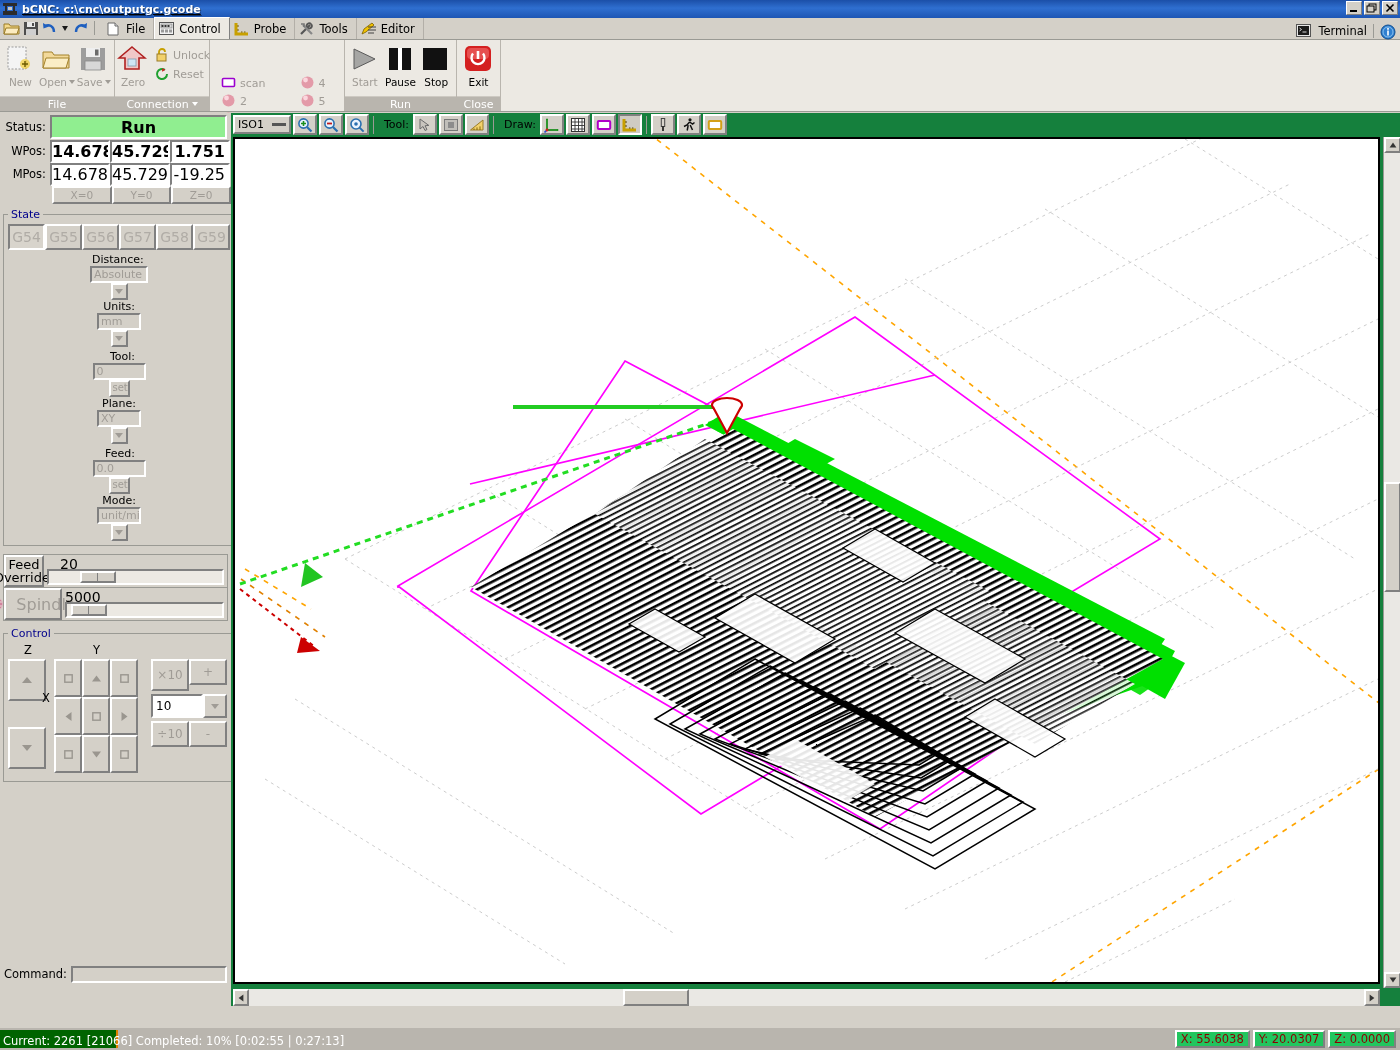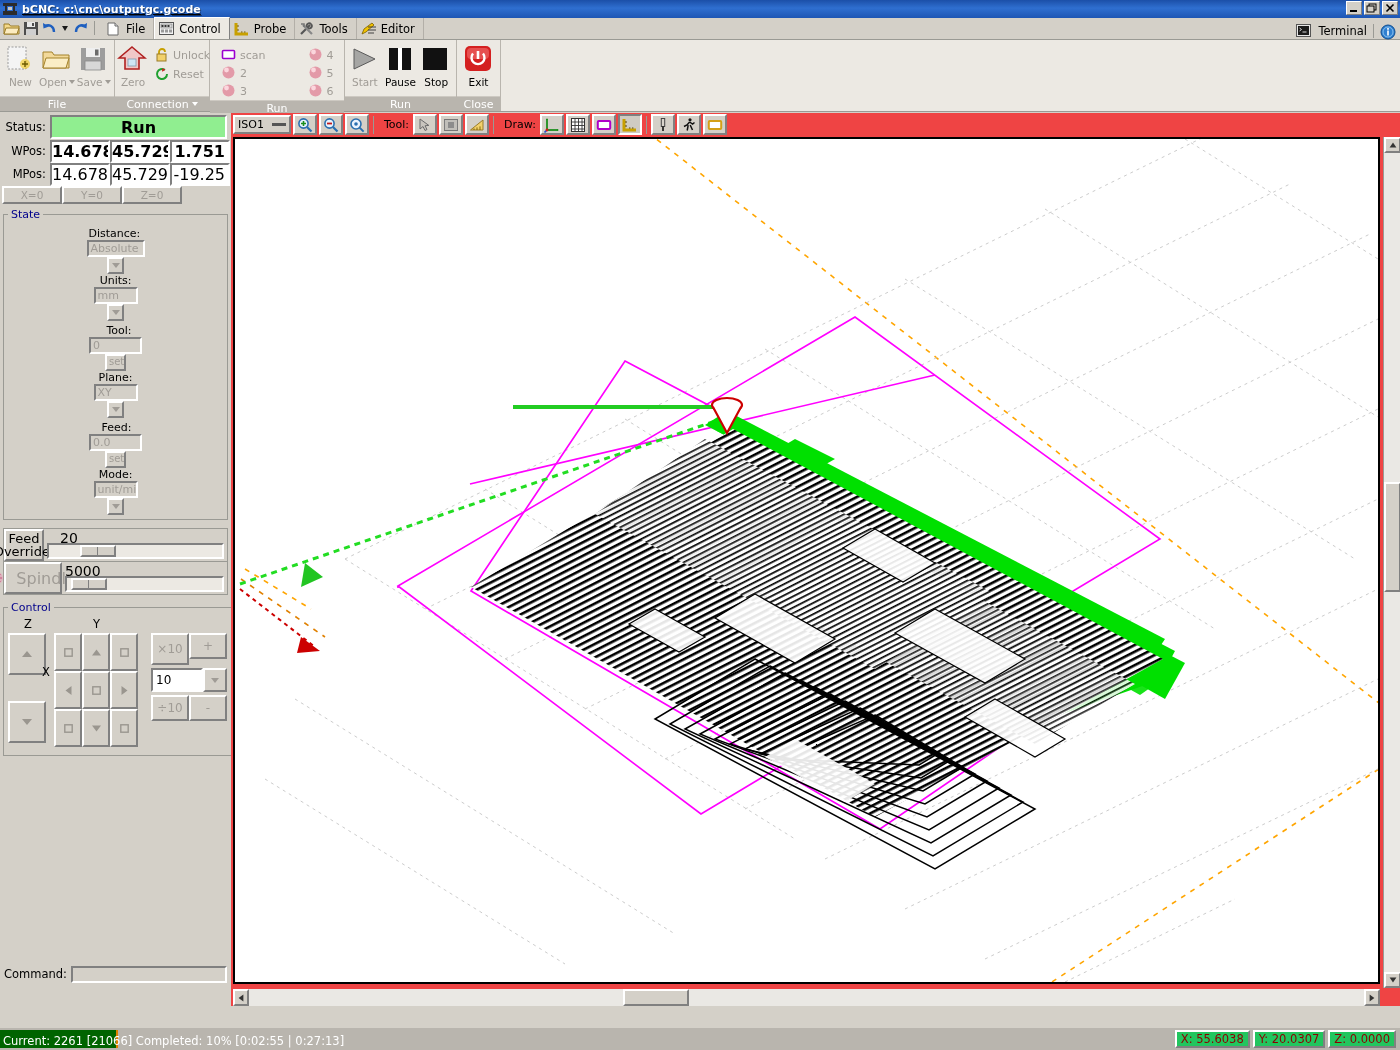--- a/index.html
+++ b/index.html
@@ -83,21 +83,21 @@
   .bigbtn .glyph { width:32px; height:30px; position:relative; margin-bottom:1px; }
   .bigbtn .lbl { display:flex; align-items:center; gap:2px; font-size:10.5px; white-space:nowrap;}
   .caret { width:0;height:0;border-left:3px solid transparent;border-right:3px solid transparent;border-top:4px solid currentColor; display:inline-block;}
 
   .smallcol { display:flex; flex-direction:column; justify-content:center; padding:4px 2px 0 2px; gap:1px; }
   .smallbtn {
     display:flex; align-items:center; gap:3px; font-size:11px;
     color:#a09c96; padding:1px 3px; cursor:default; white-space:nowrap;
   }
   .smallbtn .sg { width:16px; height:16px; position:relative; flex:0 0 auto;}
-  .usergrid { display:grid; grid-template-columns:auto auto; gap:0px 36px; padding:4px 6px 0 6px; }
+  .usergrid { display:grid; grid-template-columns:auto auto; gap:0px 28px; padding:4px 6px 0 6px;margin-top:28px; }
 
   
   .leftpanel {
     position:absolute; left:0; top:113px; width:231px; height:893px;
     background:#d4d0c8;
   }
   .row { display:flex; align-items:center; }
 
   .status-row { padding:2px 4px 1px 2px; }
   .status-label { width:48px; font-size:11.5px; text-align:right; padding-right:4px; }
@@ -110,21 +110,21 @@
   .pos-table { margin-left:2px; }
   .posrow { display:flex; height:23px; }
   .poslabel { width:48px; font-size:11.5px; text-align:right; padding-right:4px; line-height:23px;}
   .poscell {
     width:60px; background:#fff;
     border:2px solid; border-color:#808080 #fff #fff #808080;
     font-size:16px; text-align:right; padding-right:3px; line-height:19px;
     overflow:hidden; white-space:nowrap;
   }
   .poscell.bold { font-weight:bold; }
-  .zerorow { display:flex; }
+  .zerorow { display:flex; margin-left:50px; }
   .zerobtn {
     width:60px; height:18px; background:#d4d0c8;
     border:2px solid; border-color:#fff #808080 #808080 #fff;
     font-size:10.5px; color:#a09c96; text-align:center; line-height:14px;
   }
 
   fieldset.group {
     margin:4px 3px 8px 3px; padding:3px 4px 4px 4px;
     border:1px solid #9a9a94; border-radius:0;
   }
@@ -194,21 +194,21 @@
   .stepinput {
     background:#fff; border:2px solid; border-color:#808080 #fff #fff #808080;
     font-size:12px; padding:0 3px; height:24px; line-height:20px; color:#000;
   }
   .stepbtn {
     background:#d4d0c8; border:2px solid; border-color:#fff #808080 #808080 #fff;
     font-size:12px; color:#a09c96; display:flex;align-items:center;justify-content:center;
   }
 
   
-  .canvaswrap { position:absolute; left:231px; top:113px; width:1169px; height:893px; background:#ef4444; }
+  .canvaswrap { position:absolute; left:231px; top:113px; width:1169px; height:893px; background:#15803d; }
   .canvastoolbar { position:absolute; left:0; top:0; width:1169px; height:23px; display:flex; align-items:center; gap:2px; padding-left:2px;}
   .viewsel {
     width:58px; height:19px; background:#d4d0c8;
     border:2px solid; border-color:#fff #808080 #808080 #fff;
     font-size:11px; display:flex; align-items:center; justify-content:space-between;
     padding:0 3px; color:#000;
   }
   .tb-btn {
     width:24px; height:21px; background:#d4d0c8;
     border:2px solid; border-color:#fff #808080 #808080 #fff;
@@ -653,20 +653,28 @@
       </div>
       <div class="zerorow">
         <span class="zerobtn">X=0</span>
         <span class="zerobtn">Y=0</span>
         <span class="zerobtn">Z=0</span>
       </div>
     </div>
 
     <fieldset class="group">
       <legend>State</legend>
+      <div class="wcsrow">
+        <span class="wcsbtn sel">G54</span>
+        <span class="wcsbtn">G55</span>
+        <span class="wcsbtn">G56</span>
+        <span class="wcsbtn">G57</span>
+        <span class="wcsbtn">G58</span>
+        <span class="wcsbtn">G59</span>
+      </div>
 
       <div class="fieldrow">
         <span class="flabel" style="width:54px">Distance:</span>
         <span class="finput" style="width:58px">Absolute</span>
         <span class="ddarrow">
             <i></i>
           </span>
         <span class="flabel" style="width:38px">Units:</span>
         <span class="finput" style="width:44px">mm</span>
         <span class="ddarrow">

